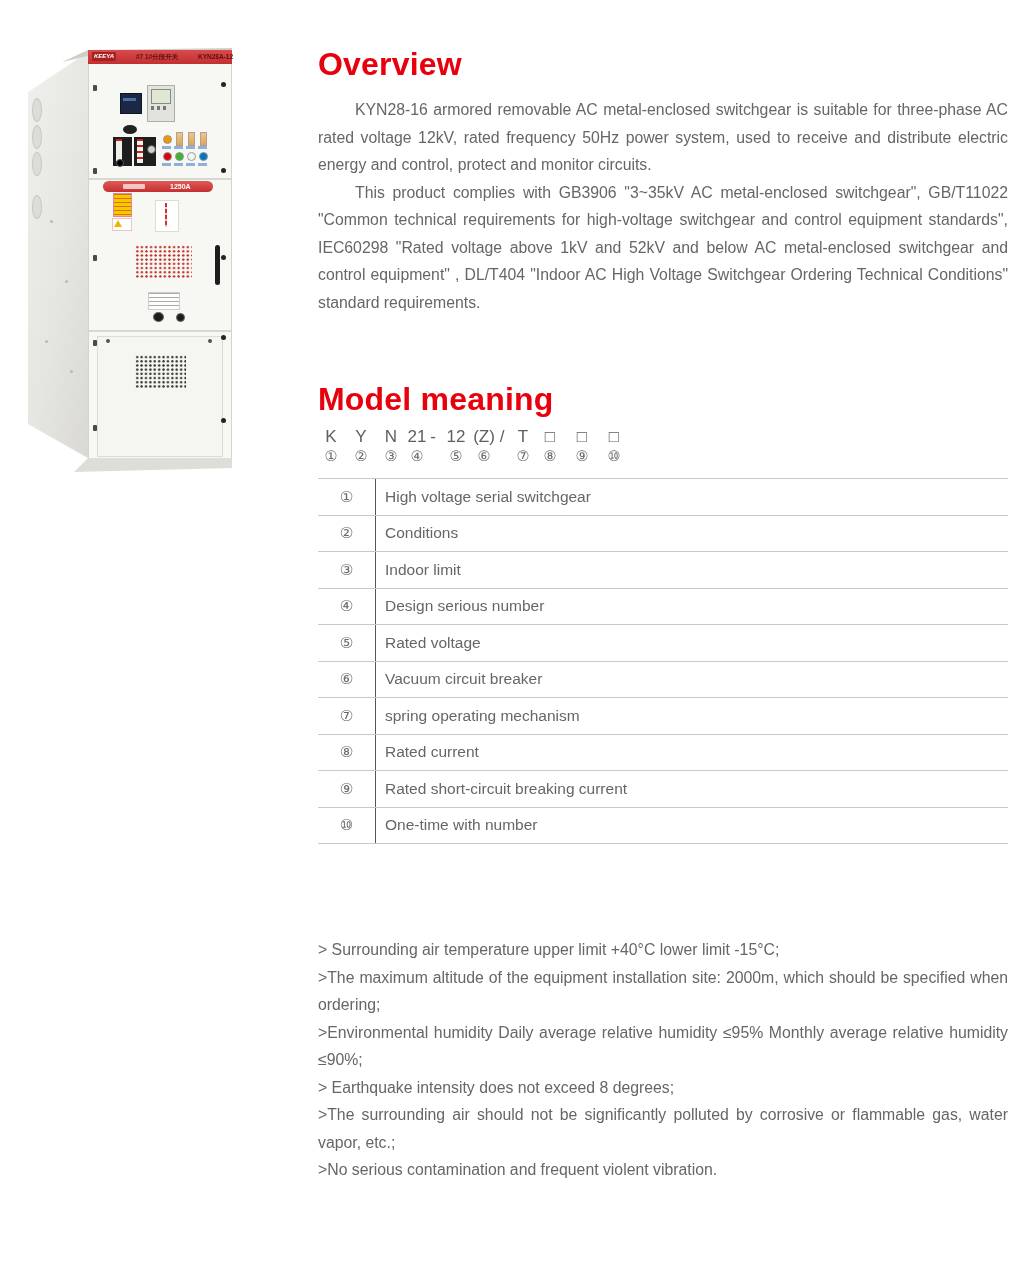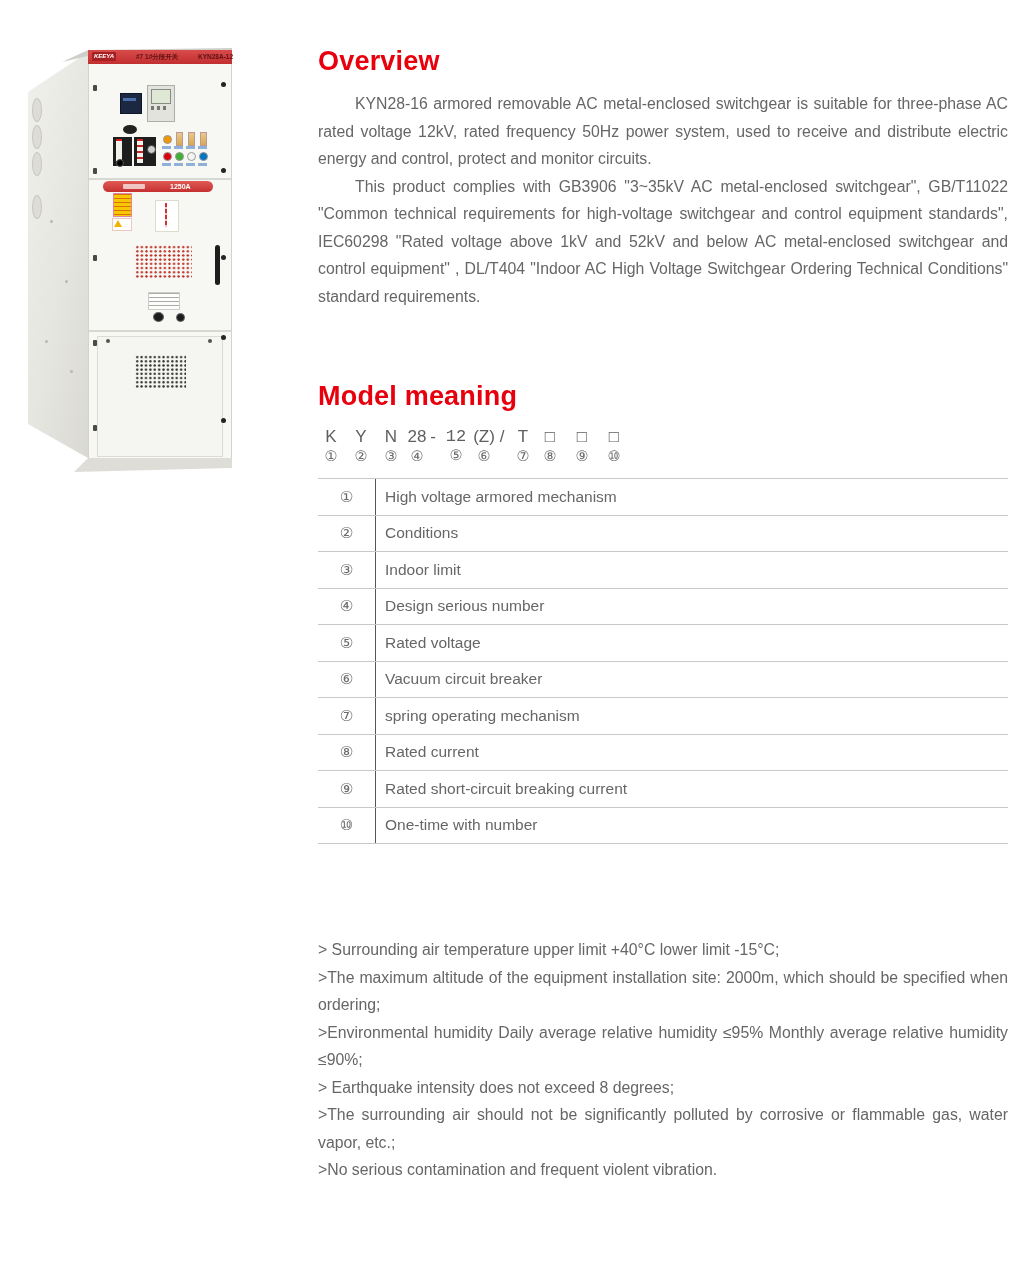--- a/index.html
+++ b/index.html
@@ -1,37 +1,37 @@
 <!DOCTYPE html>
 <html><head>
 <meta charset="utf-8">
 <style>
   html,body{margin:0;padding:0;background:#fff;}
   #page{position:relative;width:1029px;height:1273px;background:#fff;overflow:hidden;
         font-family:"Liberation Sans",sans-serif;}
 
   
   .sec{position:absolute;left:318px;width:690px;}
-  .sec-title{margin:0;color:#e8000d;font-size:27px;font-weight:bold;letter-spacing:.2px;
+  .sec-title{margin:0;color:#e8000d;font-size:32px;font-weight:bold;letter-spacing:.2px;
              font-family:"Liberation Sans",sans-serif;}
   .body-p{margin:0;color:#666;font-size:15.8px;line-height:27.5px;text-align:justify;}
   .indent{text-indent:37px;}
 
   #sec-overview{top:46px;}
   #overview-paras{margin-top:13px;}
 
   
   #sec-model{top:381px;height:460px;}
   #model-code{position:absolute;top:46px;left:0;width:420px;height:42px;}
   .code-slot,.num-slot{position:absolute;width:26px;text-align:center;display:inline-block;}
   .code-slot{top:0;color:#5f5f5f;font-size:17px;line-height:20px;}
   .num-slot{top:20px;color:#6a6a6a;font-size:14.5px;line-height:18px;
             font-family:"DejaVu Sans",sans-serif;}
   .p0{left:0;}  .p1{left:30px;} .p2{left:60px;} .p3{left:86px;} .p4{left:102px;}
-  .p5{left:125px;font-family:Liberation Mono, monospace;} .p6{left:153px;} .p7{left:171px;} .p8{left:192px;}
+  .p5{left:125px;} .p6{left:153px;} .p7{left:171px;} .p8{left:192px;}
   .p9{left:219px;} .p10{left:251px;} .p11{left:283px;}
 
   #model-table{position:absolute;top:97px;left:0;width:690px;}
   .t-row{display:flex;height:35.5px;border-top:1px solid #c9c9c9;align-items:stretch;}
   .t-row:last-child{border-bottom:1px solid #c9c9c9;}
   .t-num{width:57px;min-width:57px;border-right:1px solid #565656;display:flex;
          align-items:center;justify-content:center;color:#6a6a6a;font-size:15px;
          font-family:"DejaVu Sans",sans-serif;}
   .t-desc{display:flex;align-items:center;padding-left:9px;color:#666;font-size:15.5px;}
 
@@ -223,21 +223,21 @@
     </div>
   </div>
 
   <div id="sec-model" class="sec">
     <h2 class="sec-title">Model meaning</h2>
 
     <div id="model-code">
       <span class="code-slot p0">K</span>
       <span class="code-slot p1">Y</span>
       <span class="code-slot p2">N</span>
-      <span class="code-slot p3">28</span>
+      <span class="code-slot p3">21</span>
       <span class="code-slot p4">-</span>
       <span class="code-slot p5">12</span>
       <span class="code-slot p6">(Z)</span>
       <span class="code-slot p7">/</span>
       <span class="code-slot p8">T</span>
       <span class="code-slot p9">□</span>
       <span class="code-slot p10">□</span>
       <span class="code-slot p11">□</span>
 
       <span class="num-slot p0">①</span>
@@ -248,21 +248,21 @@
       <span class="num-slot p6">⑥</span>
       <span class="num-slot p8">⑦</span>
       <span class="num-slot p9">⑧</span>
       <span class="num-slot p10">⑨</span>
       <span class="num-slot p11">⑩</span>
     </div>
 
     <div id="model-table">
       <div class="t-row">
         <div class="t-num">①</div>
-        <div class="t-desc">High voltage armored mechanism</div>
+        <div class="t-desc">High voltage serial switchgear</div>
       </div>
       <div class="t-row">
         <div class="t-num">②</div>
         <div class="t-desc">Conditions</div>
       </div>
       <div class="t-row">
         <div class="t-num">③</div>
         <div class="t-desc">Indoor limit</div>
       </div>
       <div class="t-row">

